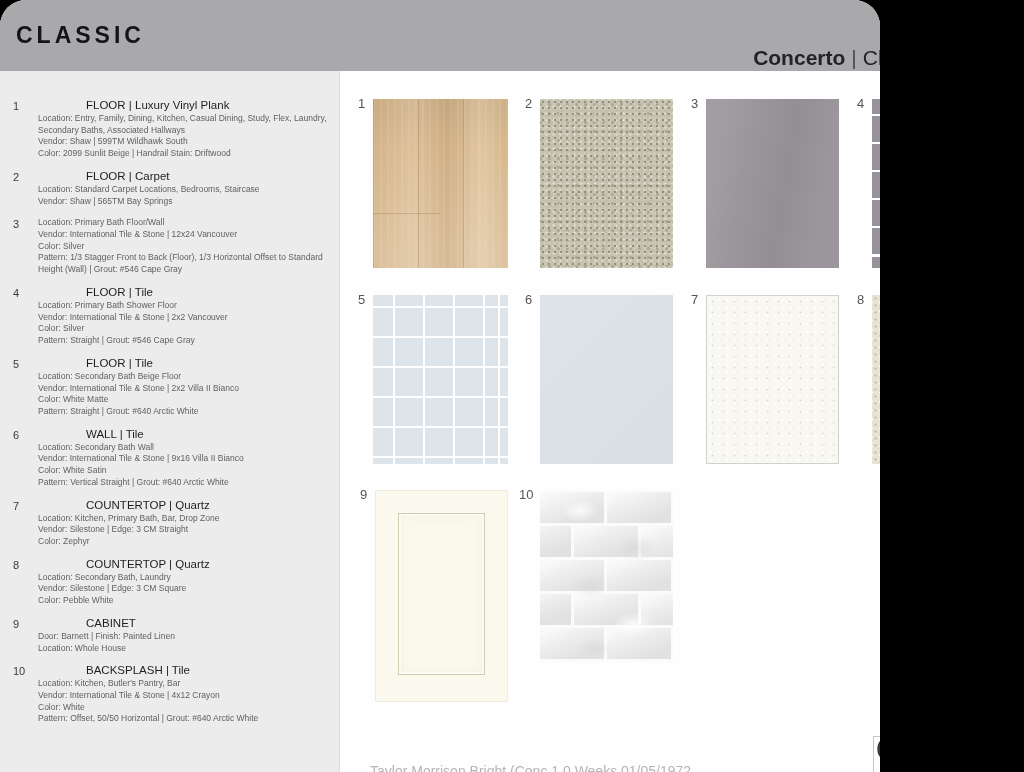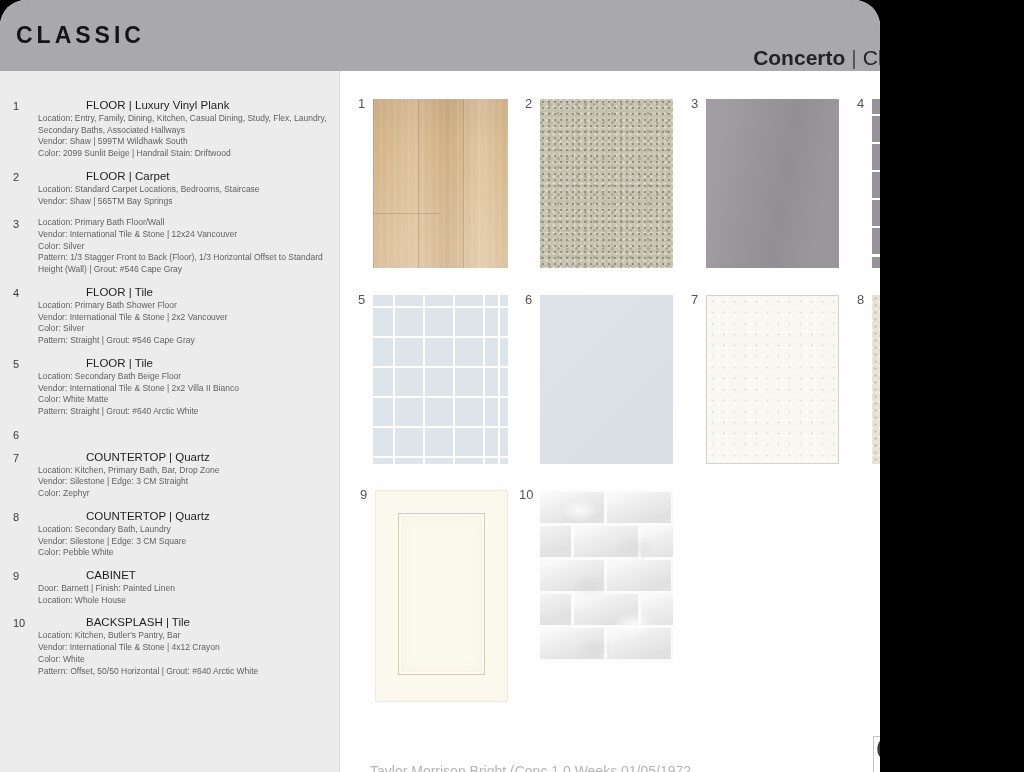--- a/index.html
+++ b/index.html
@@ -188,20 +188,27 @@
         <div class="sb-title">FLOOR | Tile</div>
         <div class="sb-line">Location: Secondary Bath Beige Floor</div>
         <div class="sb-line">Vendor: International Tile &amp; Stone | 2x2 Villa II Bianco</div>
         <div class="sb-line">Color: White Matte</div>
         <div class="sb-line">Pattern: Straight | Grout: #640 Arctic White</div>
       </div>
     </div>
 
     <div class="sb-item">
       <div class="sb-num">6</div>
+      <div class="sb-body">
+        <div class="sb-title">WALL | Tile</div>
+        <div class="sb-line">Location: Secondary Bath Wall</div>
+        <div class="sb-line">Vendor: International Tile &amp; Stone | 9x16 Villa II Bianco</div>
+        <div class="sb-line">Color: White Satin</div>
+        <div class="sb-line">Pattern: Vertical Straight | Grout: #640 Arctic White</div>
+      </div>
     </div>
 
     <div class="sb-item">
       <div class="sb-num">7</div>
       <div class="sb-body">
         <div class="sb-title">COUNTERTOP | Quartz</div>
         <div class="sb-line">Location: Kitchen, Primary Bath, Bar, Drop Zone</div>
         <div class="sb-line">Vendor: Silestone | Edge: 3 CM Straight</div>
         <div class="sb-line">Color: Zephyr</div>
       </div>

